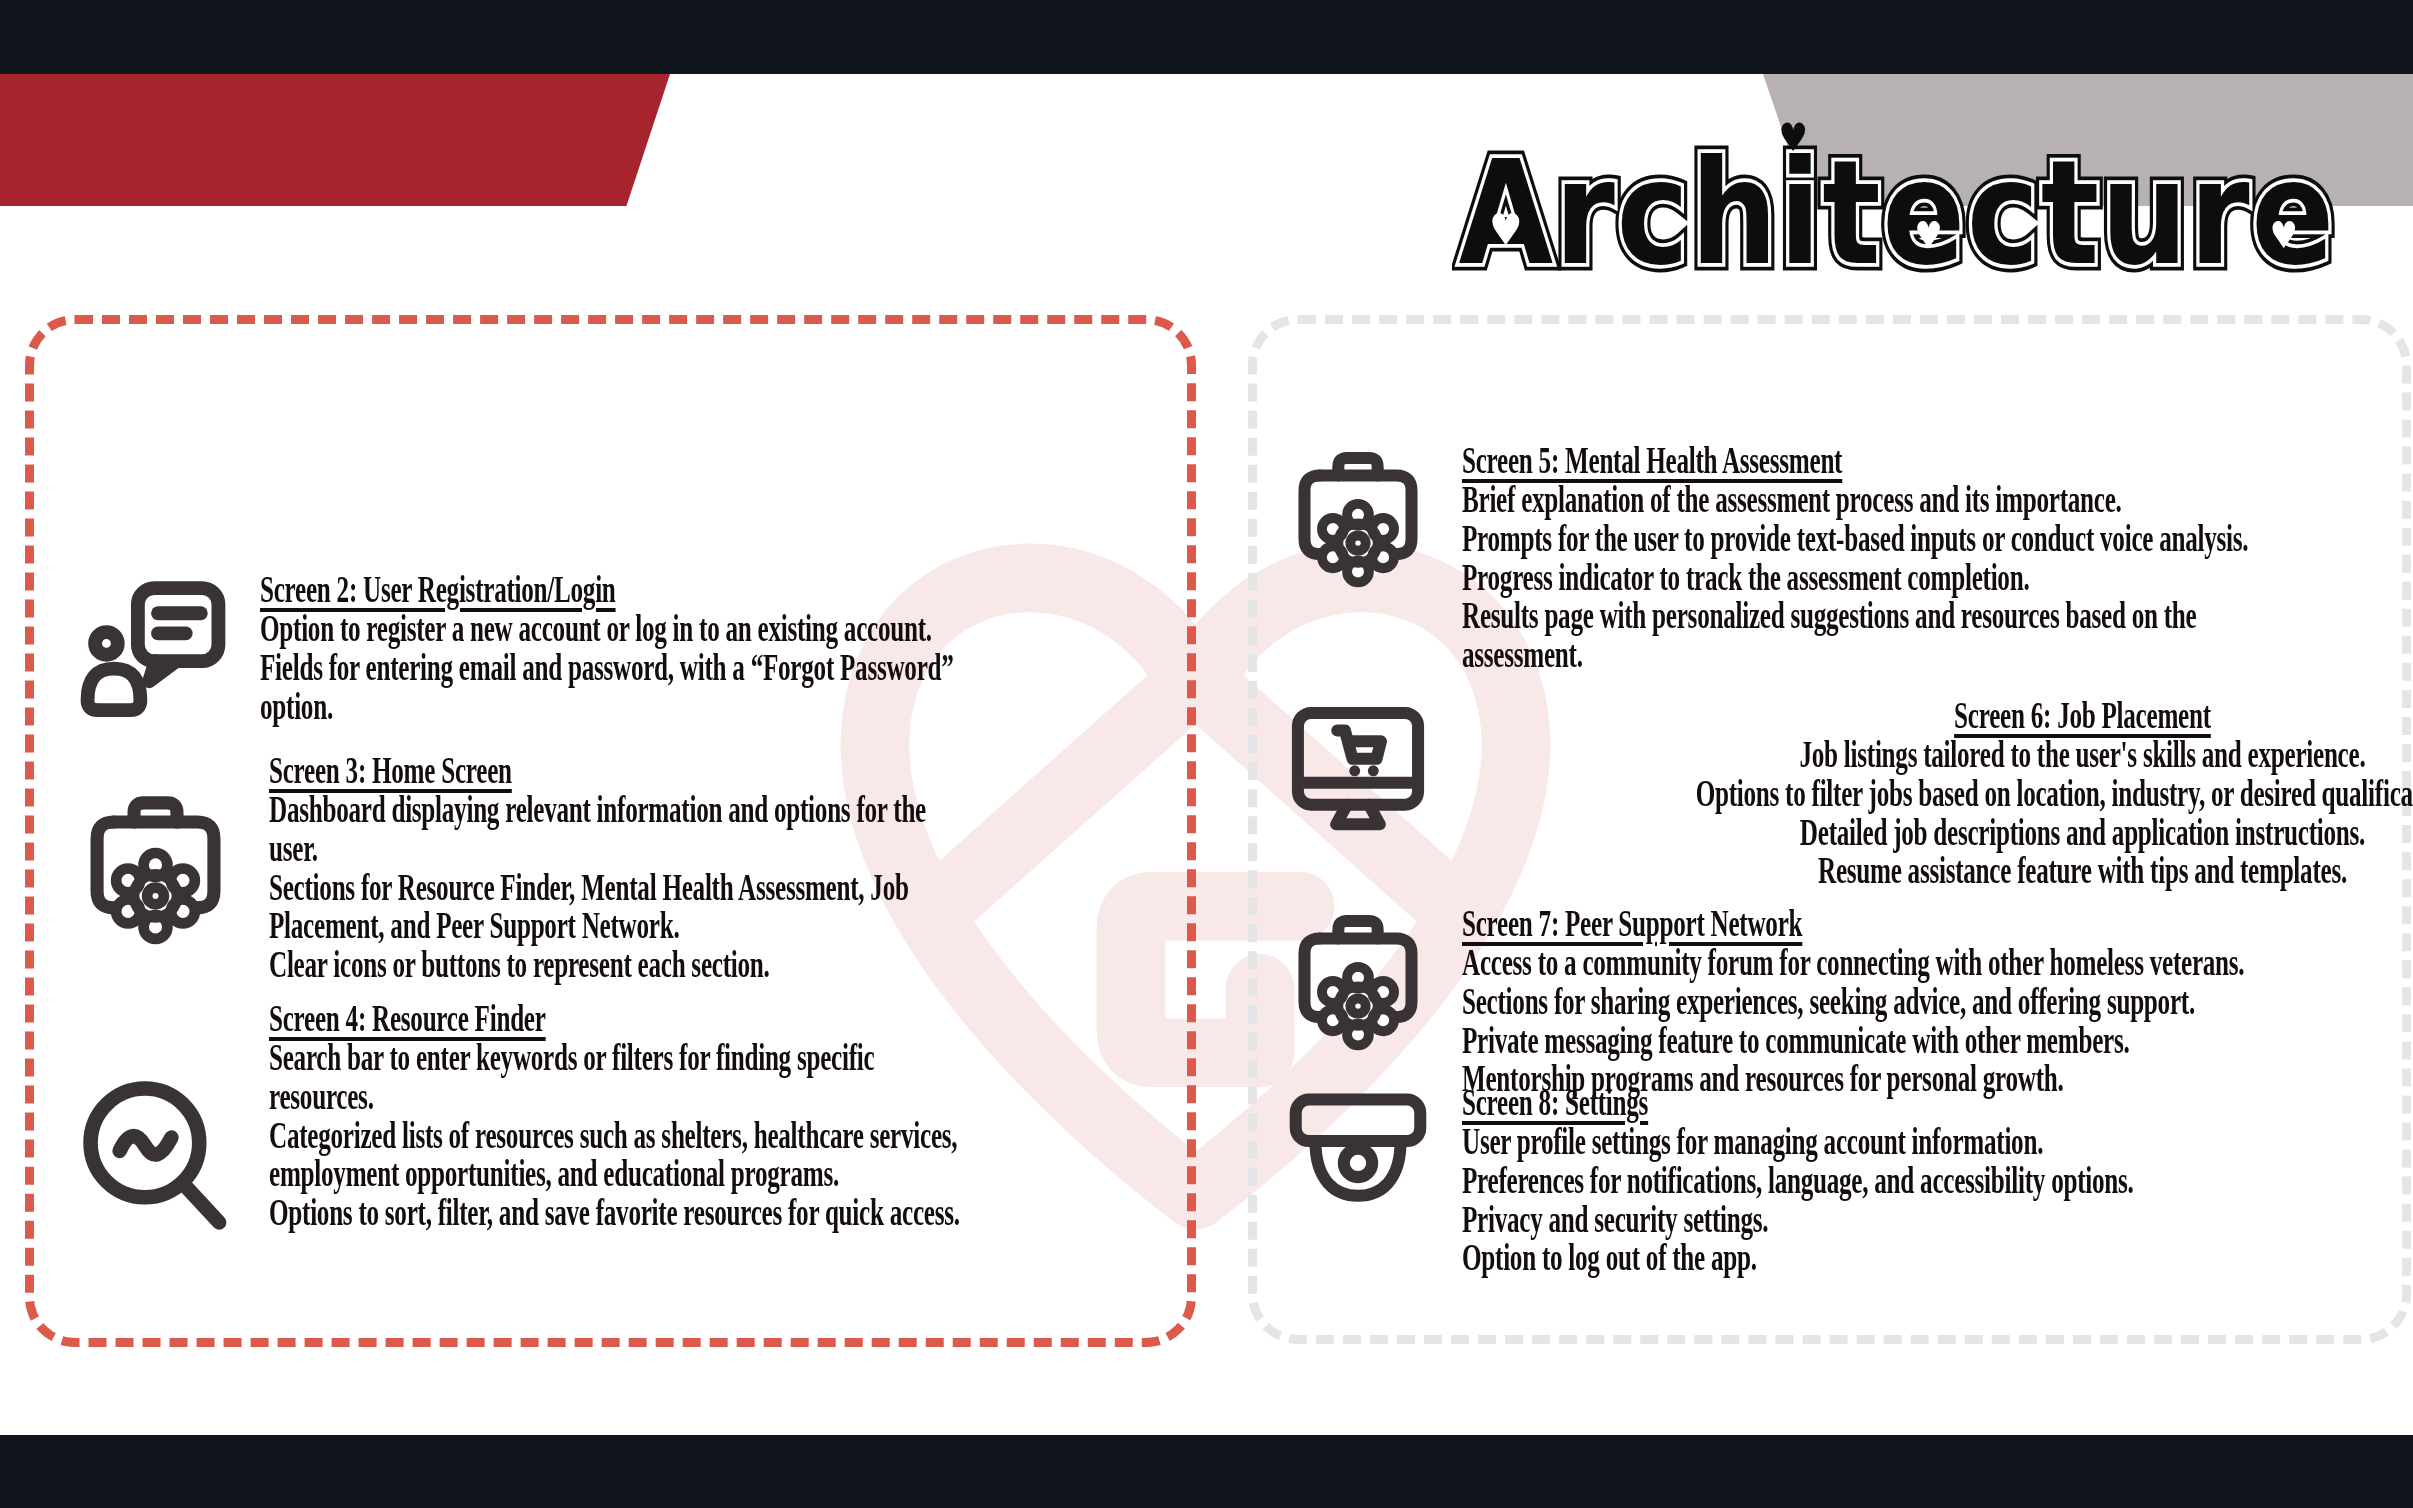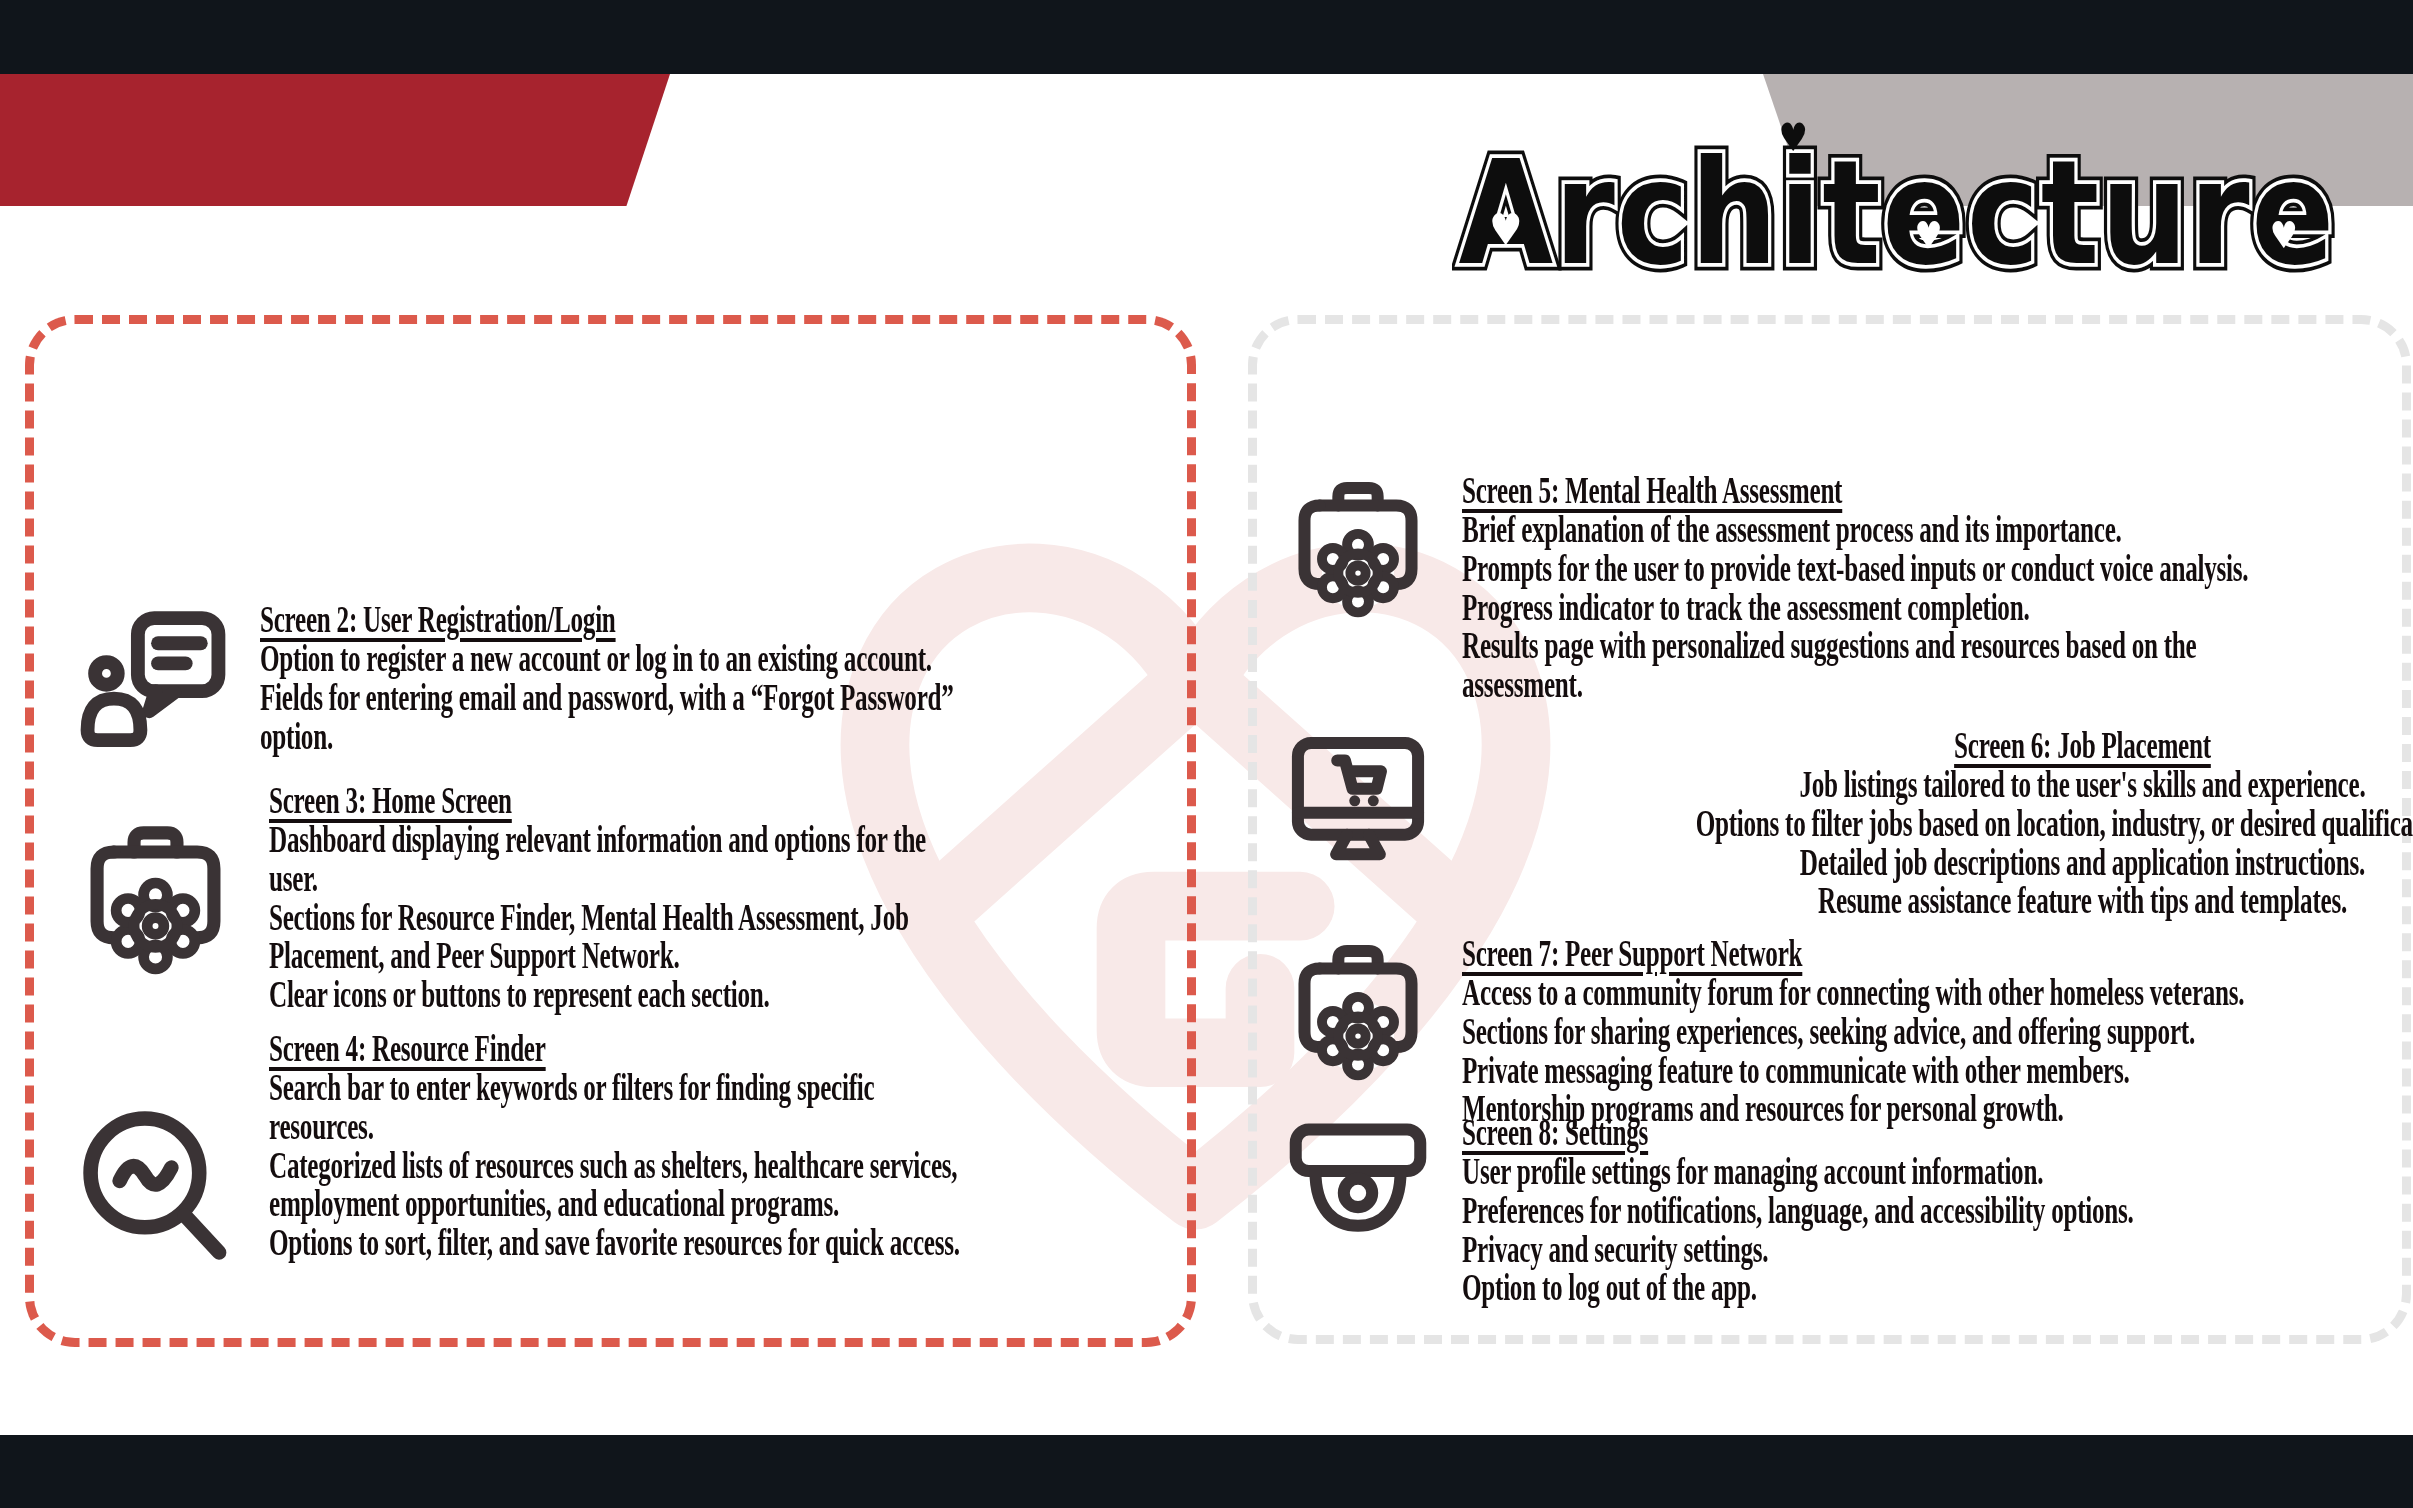--- a/index.html
+++ b/index.html
@@ -32,21 +32,21 @@
   .heart-e2{left:92.5%;top:52%;font-size:37px;color:#ffffff;}
 
   
   .watermark{position:absolute;left:764px;top:412px;z-index:0;}
 
   
   .panel{position:absolute;border-radius:50px;z-index:2;background:transparent;}
   .panel-left{left:25px;top:315px;width:1153px;height:1014px;border:9.2px dashed #dc5a4c;}
   .panel-right{left:1248px;top:315px;width:1145px;height:1011px;border:9.2px dashed #e5e5e5;}
 
-  .row{position:absolute;display:flex;left:37px;right:22px;gap:30px;align-items:center;margin-top:30px;}
+  .row{position:absolute;display:flex;left:37px;right:22px;gap:30px;align-items:center;}
   .panel-right .row{left:17px;gap:20px;align-items:flex-start;}
   .panel-right .icon-box{margin-top:5px;}
   .icon-box{flex:none;width:168px;display:flex;justify-content:center;align-items:center;}
   .r1{top:138px;} .r2{top:247px;gap:21px;} .r3{top:428px;} .r4{top:676px;align-items:flex-end;}
   .r5{top:118px;} .r6{top:373px;text-align:center;} .r7{top:581px;} .r8{top:760px;}
 
   .text-block{flex:none;width:165%;transform:scaleX(0.68);transform-origin:left top;}
   .screen-title{margin:0;font-size:37px;line-height:1.05;font-weight:bold;letter-spacing:-0.4px;
     text-decoration:underline;text-decoration-thickness:4.2px;text-underline-offset:5.9px;}
   .screen-body{margin:0;font-size:37px;line-height:1.05;font-weight:bold;letter-spacing:-0.4px;

